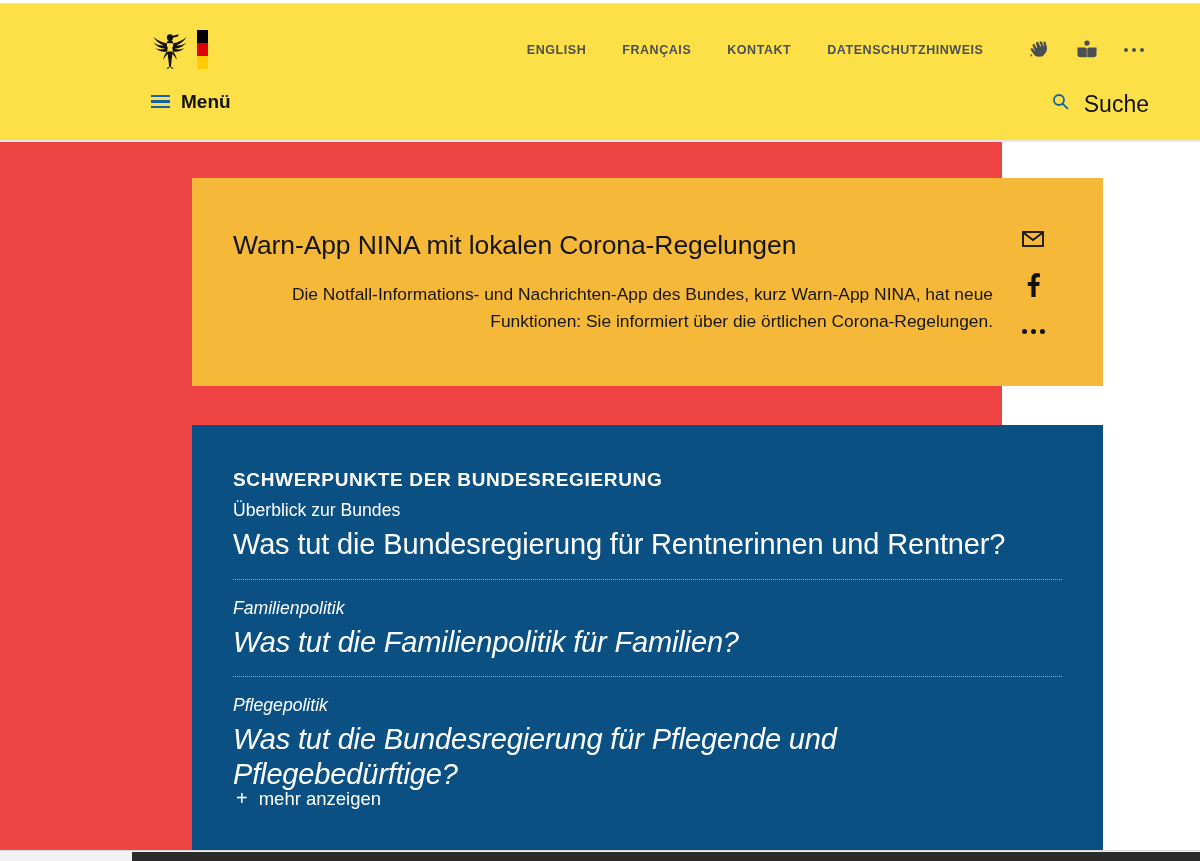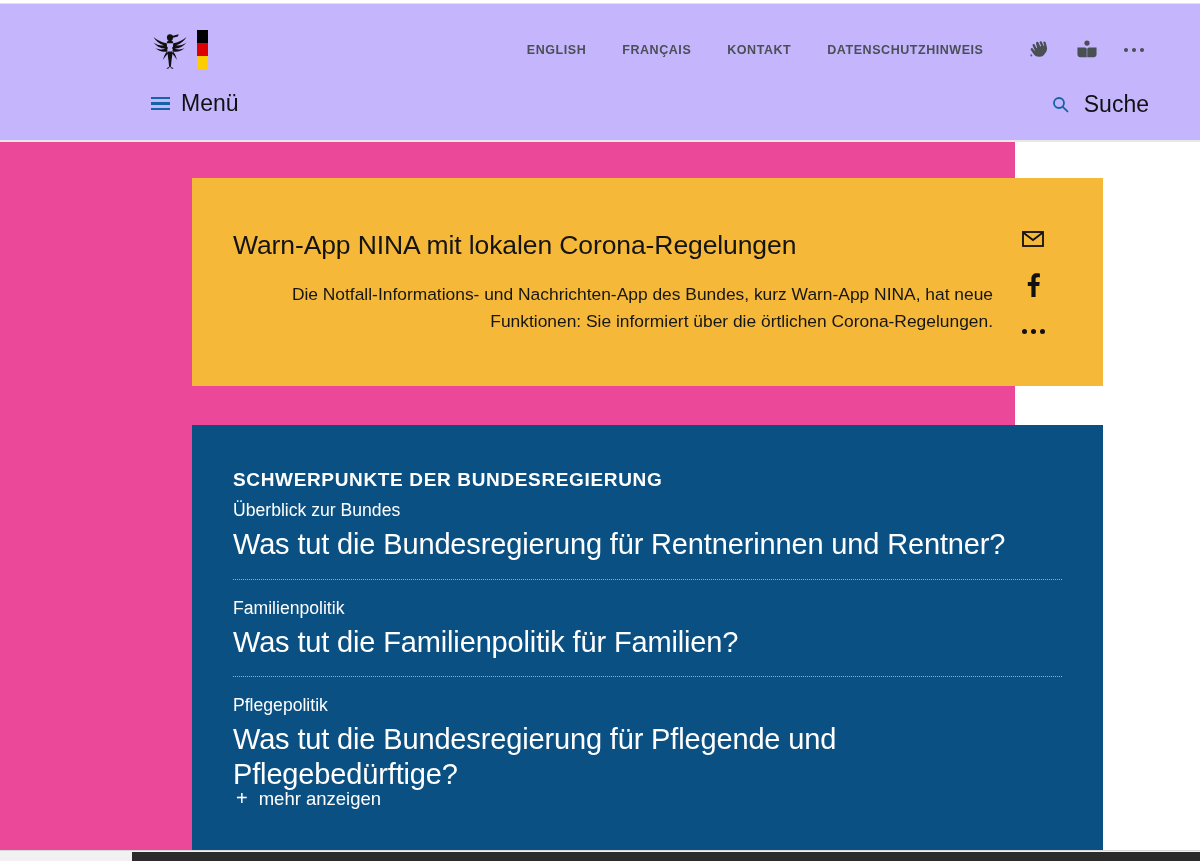--- a/index.html
+++ b/index.html
@@ -28,21 +28,21 @@
     border-bottom: 1px solid #e3e3e3;
   }
 
   
   .site-header {
     position: absolute;
     top: 4px;
     left: 0;
     width: 1200px;
     height: 136px;
-    background: #c4b5fd;
+    background: #fde047;
     border-bottom: 2px solid #e8e8e8;
   }
 
   .logo-block {
     position: absolute;
     left: 152px;
     top: 26px;
     display: flex;
     align-items: center;
     gap: 9px;
@@ -129,49 +129,48 @@
     width: 19px;
     height: 13px;
   }
   .burger i {
     display: block;
     width: 100%;
     height: 2.4px;
     background: #1464a5;
   }
   .menu-label {
-    font-size: 23px;
+    font-size: 19px;
     color: #111111;
     line-height: 1;
-    font-weight: 400;
+    font-weight: 700;
   }
   .search-toggle {
     position: absolute;
     right: 51px;
     top: 1px;
     display: flex;
-    align-items: center;
+    align-items: flex-start;
     gap: 15px;
     cursor: pointer;
   }
   .search-label {
     font-size: 23px;
     color: #111111;
     line-height: 1;
   }
 
   
   .content {
     position: absolute;
     top: 142px;
     left: 0;
     width: 1002px;
     height: 719px;
-    background: #ec4899;
-    padding-left: 13px;
+    background: #ef4444;
   }
 
   
   .teaser-yellow {
     position: absolute;
     left: 192px;
     top: 36px;
     width: 911px;
     height: 208px;
     background: #f5b839;
@@ -255,20 +254,21 @@
     right: 41px;
   }
   .focus-item {
     padding: 0 0 0 0;
     cursor: pointer;
   }
   .focus-item + .focus-item {
     border-top: 1px dotted rgba(255,255,255,0.55);
     margin-top: 0;
     padding-top: 17px;
+    font-style: italic;
   }
   .focus-item:first-child { padding-bottom: 17px; }
   .focus-item:nth-child(2) { padding-bottom: 17px; }
   .focus-kicker {
     font-size: 17.6px;
     font-weight: 400;
     color: #ffffff;
     line-height: 1.3;
     margin: 0 0 5px 0;
   }

